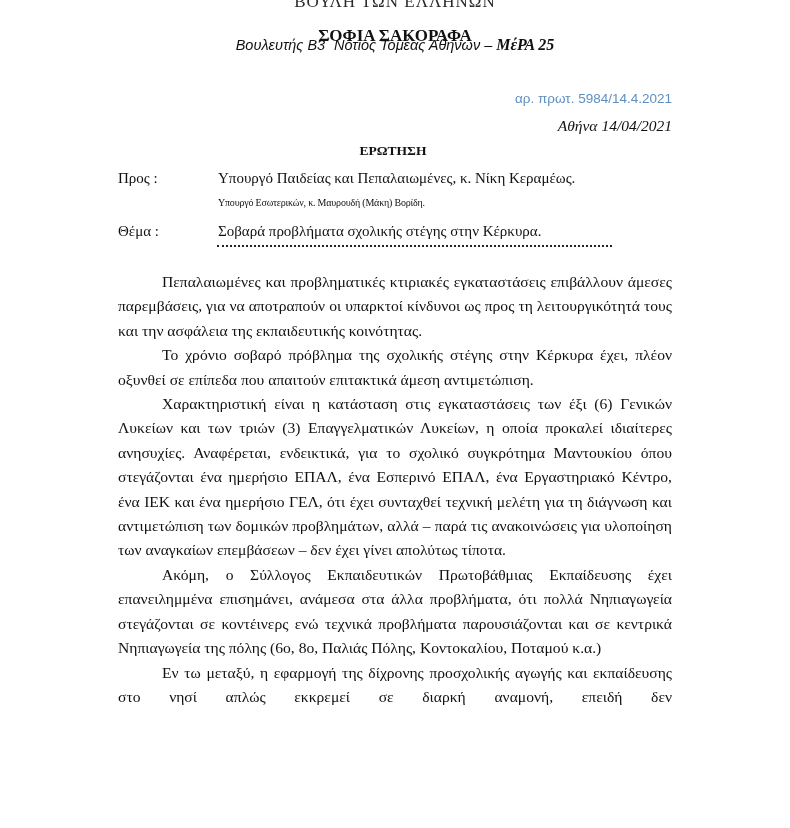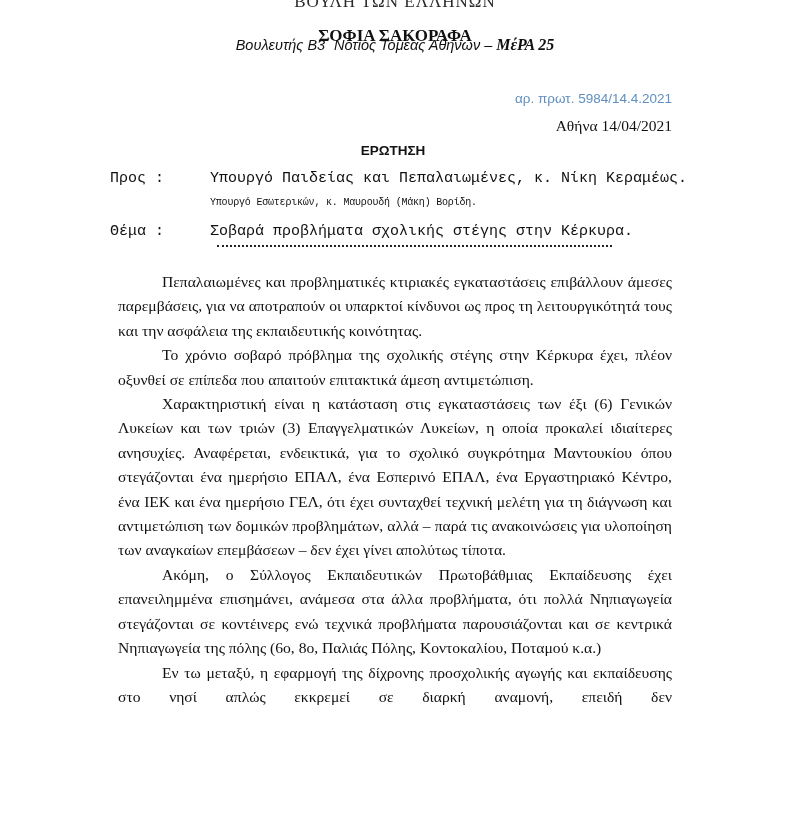--- a/index.html
+++ b/index.html
@@ -20,27 +20,27 @@
     position: absolute; top: 36px; left: 0; width: 790px; text-align: center;
     font-family: "Liberation Sans", sans-serif; font-size: 14.5px; font-style: italic;
   }
   .subtitle b { font-family: "Liberation Serif", serif; font-size: 16px; }
   .protocol {
     position: absolute; top: 91px; right: 118px; text-align: center;
     font-family: "Liberation Sans", sans-serif; font-size: 13.5px; color: #5f8fc0;
   }
   .date {
     position: absolute; top: 117px; right: 118px; text-align: center;
-    font-family: "Liberation Serif", serif; font-size: 15.5px;
+    font-family: "Liberation Serif", serif; font-size: 15.5px; font-style: italic;
   }
   .question {
     position: absolute; top: 143px; left: 0; width: 786px; text-align: center;
-    font-family: Liberation Sans, sans-serif; font-weight: bold; font-size: 13.5px;
+    font-family: Liberation Serif, serif; font-weight: bold; font-size: 13.5px;
   }
-  .addr-row { position: absolute; left: 110px; font-family: Liberation Mono, monospace; font-size: 15px; }
+  .addr-row { position: absolute; left: 118px; font-family: Liberation Serif, serif; font-size: 15px; }
   .addr-label { display: inline-block; width: 100px; }
   .addr-value { position: absolute; left: 100px; white-space: nowrap; }
   .dots {
     position: absolute; top: 243px; left: 217px; width: 395px; height: 2px;
     border-bottom: 2px dotted #222;
   }
   .body-text {
     position: absolute; top: 270px; left: 118px; width: 554px;
     font-family: "Liberation Serif", serif; font-size: 15.6px; line-height: 24.4px;
     text-align: justify;

